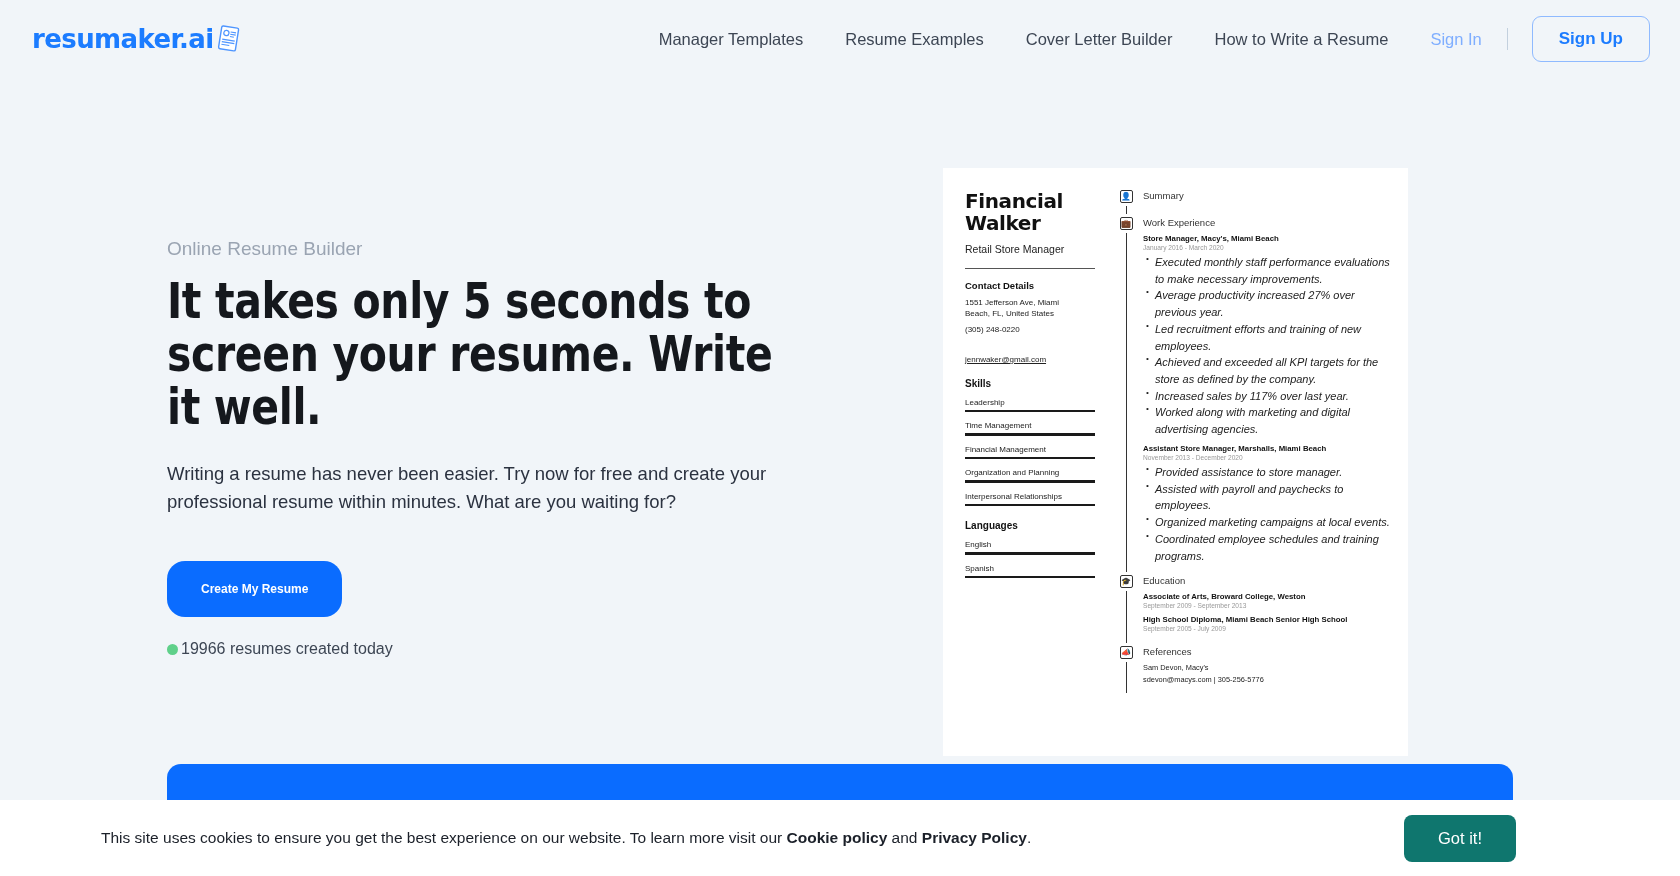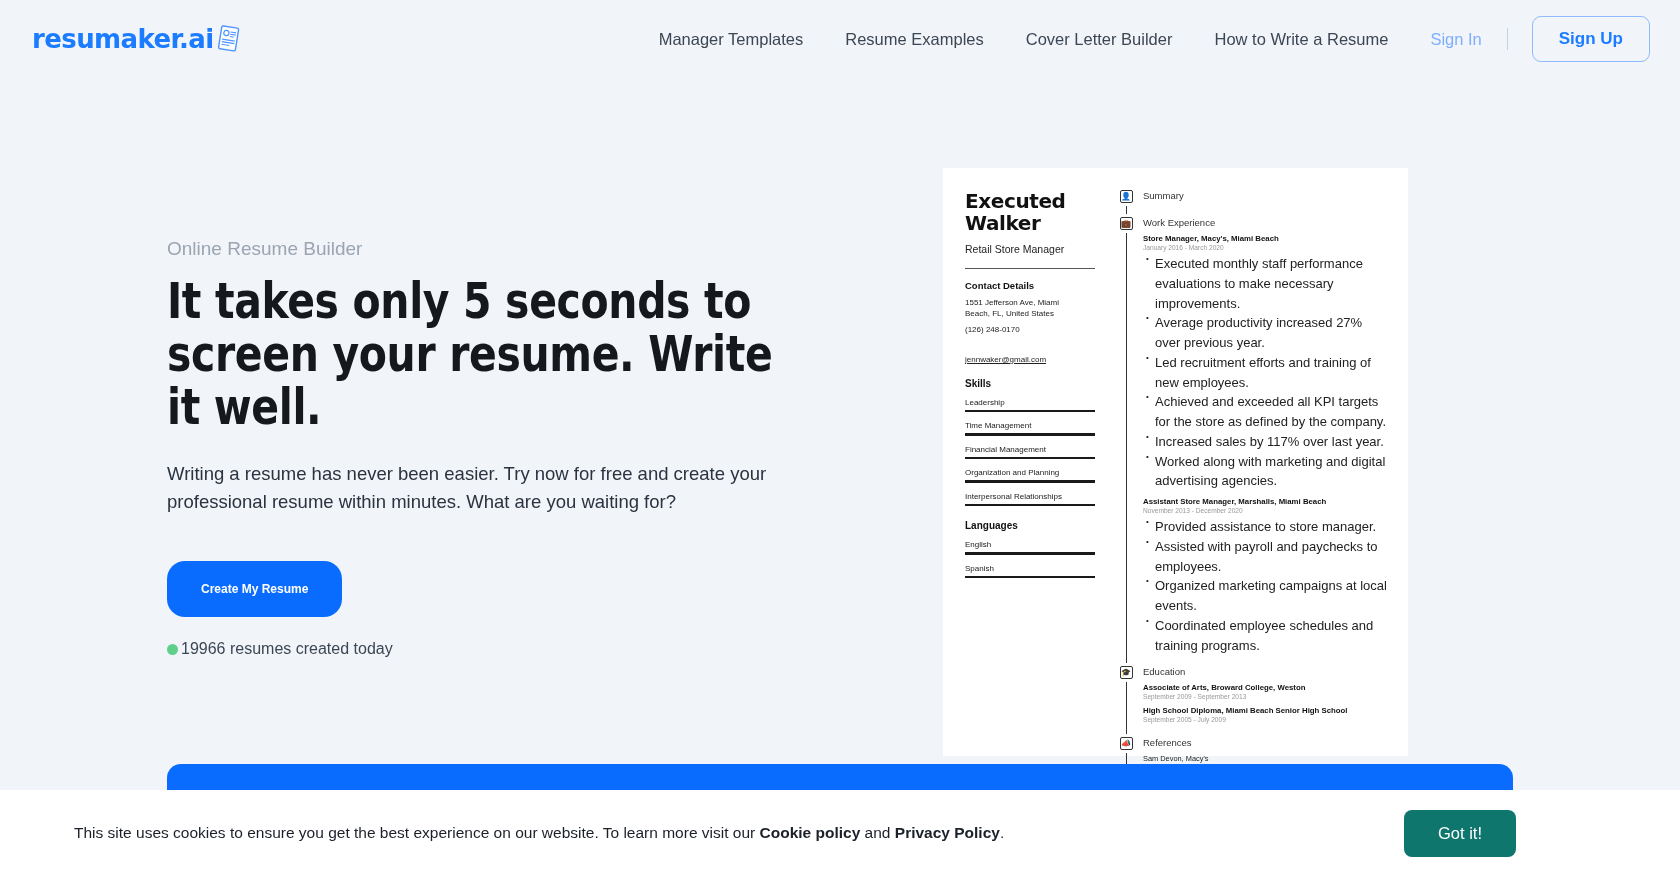--- a/index.html
+++ b/index.html
@@ -152,22 +152,22 @@
     flex:0 0 auto;
   }
   .ic-line { width:1px; background:#333; flex:1 1 auto; margin:3px 0 0 0; min-height:8px; }
   .sec-body { flex:1; padding-left:4px; padding-bottom:8px; }
   .sec-h { font-size:9.5px; color:#333; margin-bottom:5px; }
   .p-small { font-size:7.4px; line-height:1.55; color:#222; }
   .job-t { font-size:7.8px; font-weight:700; color:#111; margin-top:6px; }
   .job-d { font-size:6.6px; color:#999; margin-top:1px; margin-bottom:3px; }
   ul.blts { list-style:none; margin:0; padding:0; }
   ul.blts li {
-    font-size:13px; line-height:1.52; color:#222;
-    padding-left:12px; position:relative;
+    font-size:11px; line-height:1.52; color:#222;
+    padding-left:12px; position:relative;font-style:italic;
   }
   ul.blts li:before {
     content:"•"; position:absolute; left:3px; top:-1px; font-size:8px;
   }
   .ref-l { font-size:7.4px; line-height:1.55; color:#222; }
 
   
   .blue-panel {
     position:absolute;
     left:167px; right:167px;
@@ -175,25 +175,25 @@
     height:90px;
     background:#0a6cff;
     border-radius:14px;
     z-index:2;
   }
 
   
   .cookie {
     position:absolute;
     left:0; right:0; bottom:0;
-    height:86px;
+    height:76px;
     background:#ffffff;
     display:flex;
     align-items:center;
-    padding:0 40px 0 74px;
+    padding:0 40px 0 101px;
     z-index:9;
   }
   .cookie-text { font-size:15.5px; color:#1b2029; }
   .cookie-text b { font-weight:700; }
   .btn-got {
     margin-left:auto;
     margin-right:124px;
     background:#0f766e;
     color:#fff;
     border:none;
@@ -247,30 +247,30 @@
     <span class="dot"></span>
     <span>19966 resumes created today</span>
   </div>
 </div>
 
 <div class="resume-card">
   <div class="resume-inner">
 
     <div class="rz-left">
       <div class="r-name">
-        <div>Executed</div>
+        <div>Financial</div>
         <div>Walker</div>
       </div>
       <div class="r-title">Retail Store Manager</div>
       <div class="r-rule"></div>
 
       <div class="r-h">Contact Details</div>
       <div class="r-line">1551 Jefferson Ave, Miami</div>
       <div class="r-line">Beach, FL, United States</div>
-      <div class="r-line" style="margin-top:4px;">(126) 248-0170</div>
+      <div class="r-line" style="margin-top:4px;">(305) 248-0220</div>
       <span class="r-link">jennwaker@gmail.com</span>
 
       <div class="r-h2">Skills</div>
       <div>
         <div class="skill">Leadership</div>
           <div class="skill-bar"></div>
       </div>
       <div>
         <div class="skill">Time Management</div>
           <div class="skill-bar"></div>

